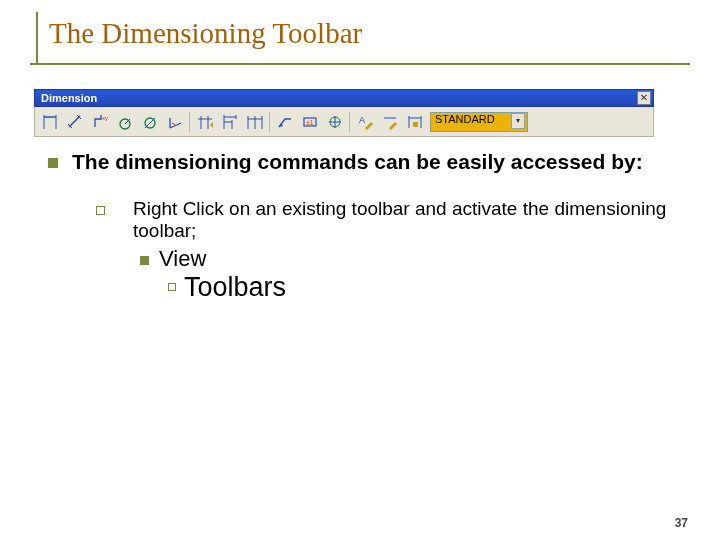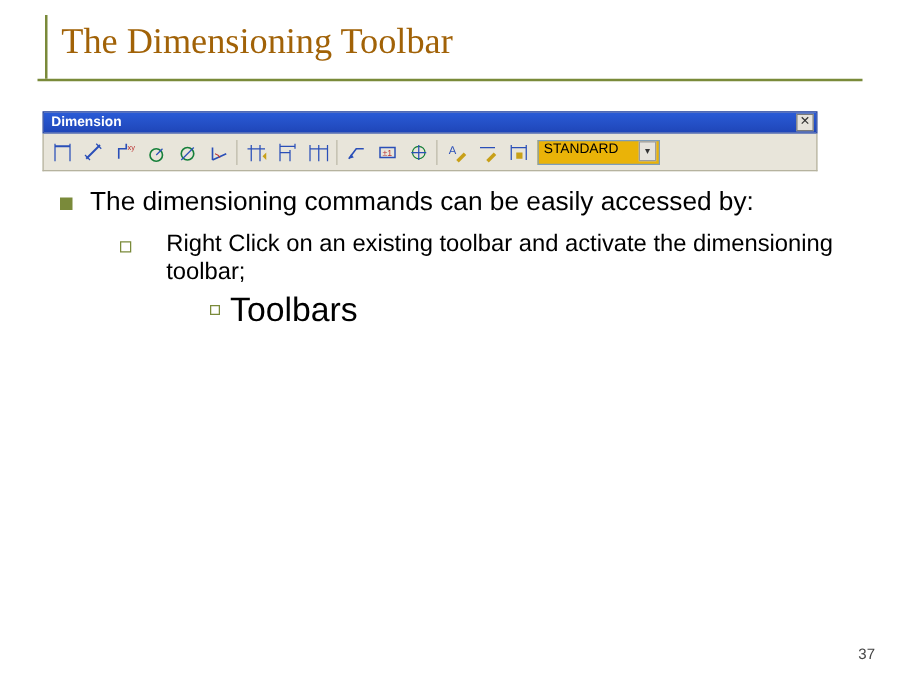--- a/index.html
+++ b/index.html
@@ -113,21 +113,21 @@
     font-size: 8px;
     color: #333;
   }
 
   
   .content {
     margin: 12px 14px 0 18px;
     font-size: 21px;
     color: #000;
   }
-  .lvl1 { display: flex; gap: 14px; margin-bottom: 10px; }
+  .lvl1 { display: flex; gap: 14px; margin-bottom: 23px; font-weight: bold; }
   .lvl1-text { line-height: 1.25; }
   .bullet-sq {
     width: 10px; height: 10px; background: #7a8a3a;
     flex: 0 0 auto; margin-top: 9px;
   }
   .lvl2-group { margin: 8px 0 6px 48px; font-size: 19px; }
   .lvl2 { display: flex; gap: 28px; margin-bottom: 4px; }
   .bullet-hollow {
     width: 9px; height: 9px; border: 1px solid #7a8a3a;
     flex: 0 0 auto; margin-top: 8px;
@@ -140,24 +140,25 @@
   }
   .lvl4-group { margin-left: 28px; font-size: 27px; }
   .lvl4 { display: flex; gap: 8px; }
   .bullet-hollow-sm {
     width: 8px; height: 8px; border: 1px solid #7a8a3a;
     flex: 0 0 auto; margin-top: 11px;
   }
 
   .page-num {
     position: absolute;
-    right: 20px;
+    right: 32px;
     bottom: 10px;
     font-size: 12px;
     color: #444;
+    font-weight: bold;
   }
 
   
   svg { display: block; }
 </style>
 </head>
 <body>
 
 <div class="slide">
 
@@ -289,20 +290,24 @@
     <div class="lvl1">
       <span class="bullet-sq"></span>
       <span class="lvl1-text">The dimensioning commands can be easily accessed by:</span>
     </div>
     <div class="lvl2-group">
       <div class="lvl2">
         <span class="bullet-hollow"></span>
         <span>Right Click on an existing toolbar and activate the dimensioning toolbar;</span>
       </div>
       <div class="lvl3-group">
+        <div class="lvl3">
+          <span class="bullet-sq-sm"></span>
+          <span>View</span>
+        </div>
         <div class="lvl4-group">
           <div class="lvl4">
             <span class="bullet-hollow-sm"></span>
             <span>Toolbars</span>
           </div>
         </div>
       </div>
     </div>
   </div>
 

